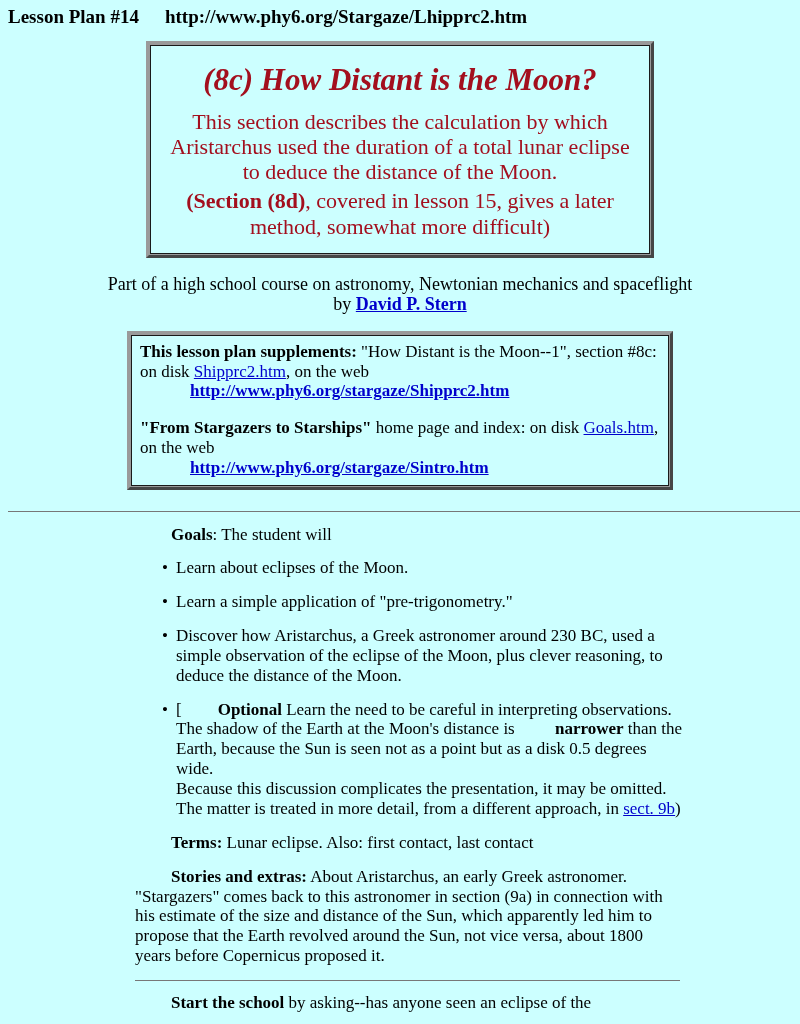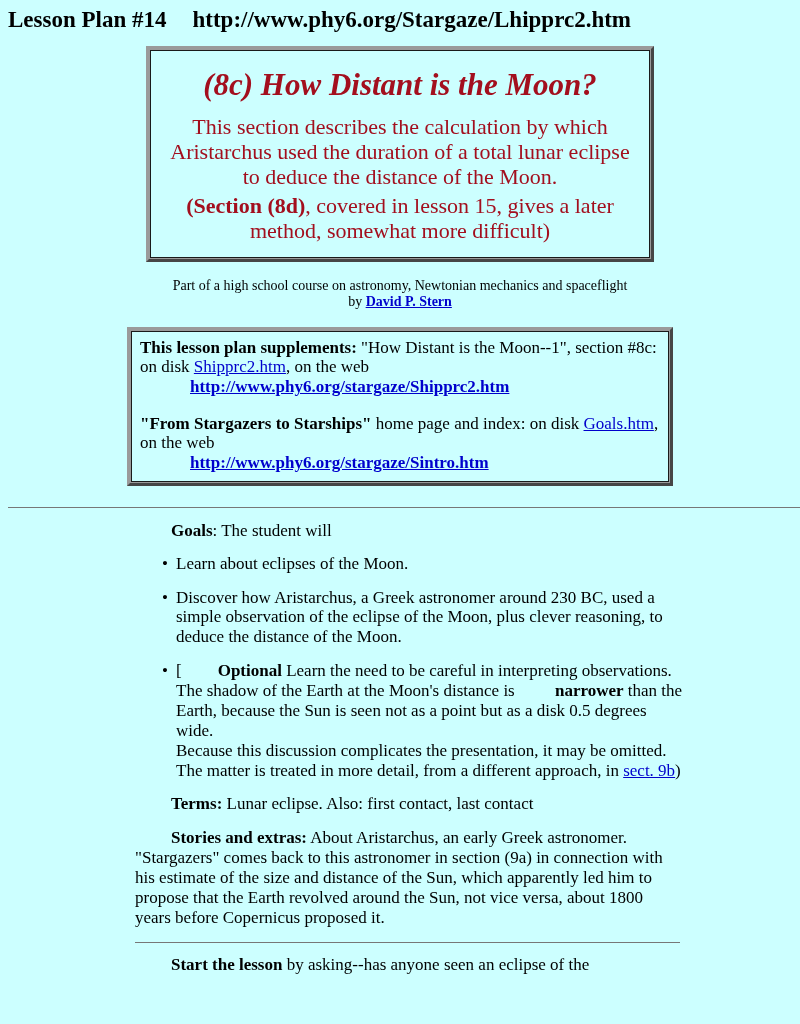--- a/index.html
+++ b/index.html
@@ -15,21 +15,21 @@
     color: #000000;
     font-size: 17px;
     line-height: 1.18;
   }
   a, .link {
     color: #0000cc;
     text-decoration: underline;
   }
   .page-header {
     font-weight: bold;
-    font-size: 23px;
+    font-size: 19px;
     padding: 6px 0 0 8px;
     white-space: pre;
   }
   .header-url {
     margin-left: 26px;
   }
   
   .title-box-wrap {
     display: flex;
     justify-content: center;
@@ -63,21 +63,21 @@
     text-align: center;
     font-size: 22px;
     line-height: 1.14;
     margin: 0 0 4px 0;
   }
   .title-desc b { font-weight: bold; }
   
   .byline {
     text-align: center;
     margin-top: 16px;
-    font-size: 14px;
+    font-size: 18px;
     line-height: 1.15;
   }
   .byline a { font-weight: bold; }
   
   .supp-box-wrap {
     display: flex;
     justify-content: center;
     margin-top: 16px;
   }
   .supp-box .inner {
@@ -169,24 +169,25 @@
   </div>
 </div>
 
 <hr class="top-rule">
 
 <div class="content">
   <p><b>Goals</b><span>: The student will</span></p>
 
   <ul class="goals">
     <li><span>Learn about eclipses of the Moon.</span></li>
+    <li><span>Learn a simple application of "pre-trigonometry."</span></li>
     <li><span>Discover how Aristarchus, a Greek astronomer around 230 BC, used a simple observation of the eclipse of the Moon, plus clever reasoning, to deduce the distance of the Moon.</span></li>
     <li><span>[</span><b>Optional</b><span> Learn the need to be careful in interpreting observations. The shadow of the Earth at the Moon's distance is </span><b>narrower</b><span> than the Earth, because the Sun is seen not as a point but as a disk 0.5 degrees wide.</span><br><span class="indent-para">Because this discussion complicates the presentation, it may be omitted. The matter is treated in more detail, from a different approach, in </span><a href="#" class="link">sect. 9b</a><span>)</span></li>
   </ul>
 
   <p><b>Terms:</b><span> Lunar eclipse. Also: first contact, last contact</span></p>
 
   <p><b>Stories and extras:</b><span> About Aristarchus, an early Greek astronomer. "Stargazers" comes back to this astronomer in section (9a) in connection with his estimate of the size and distance of the Sun, which apparently led him to propose that the Earth revolved around the Sun, not vice versa, about 1800 years before Copernicus proposed it.</span></p>
 
   <hr class="mid-rule">
 
-  <p><b>Start the lesson</b><span> by asking--has anyone seen an eclipse of the</span></p>
+  <p><b>Start the school</b><span> by asking--has anyone seen an eclipse of the</span></p>
 </div>
 
 </body></html>

